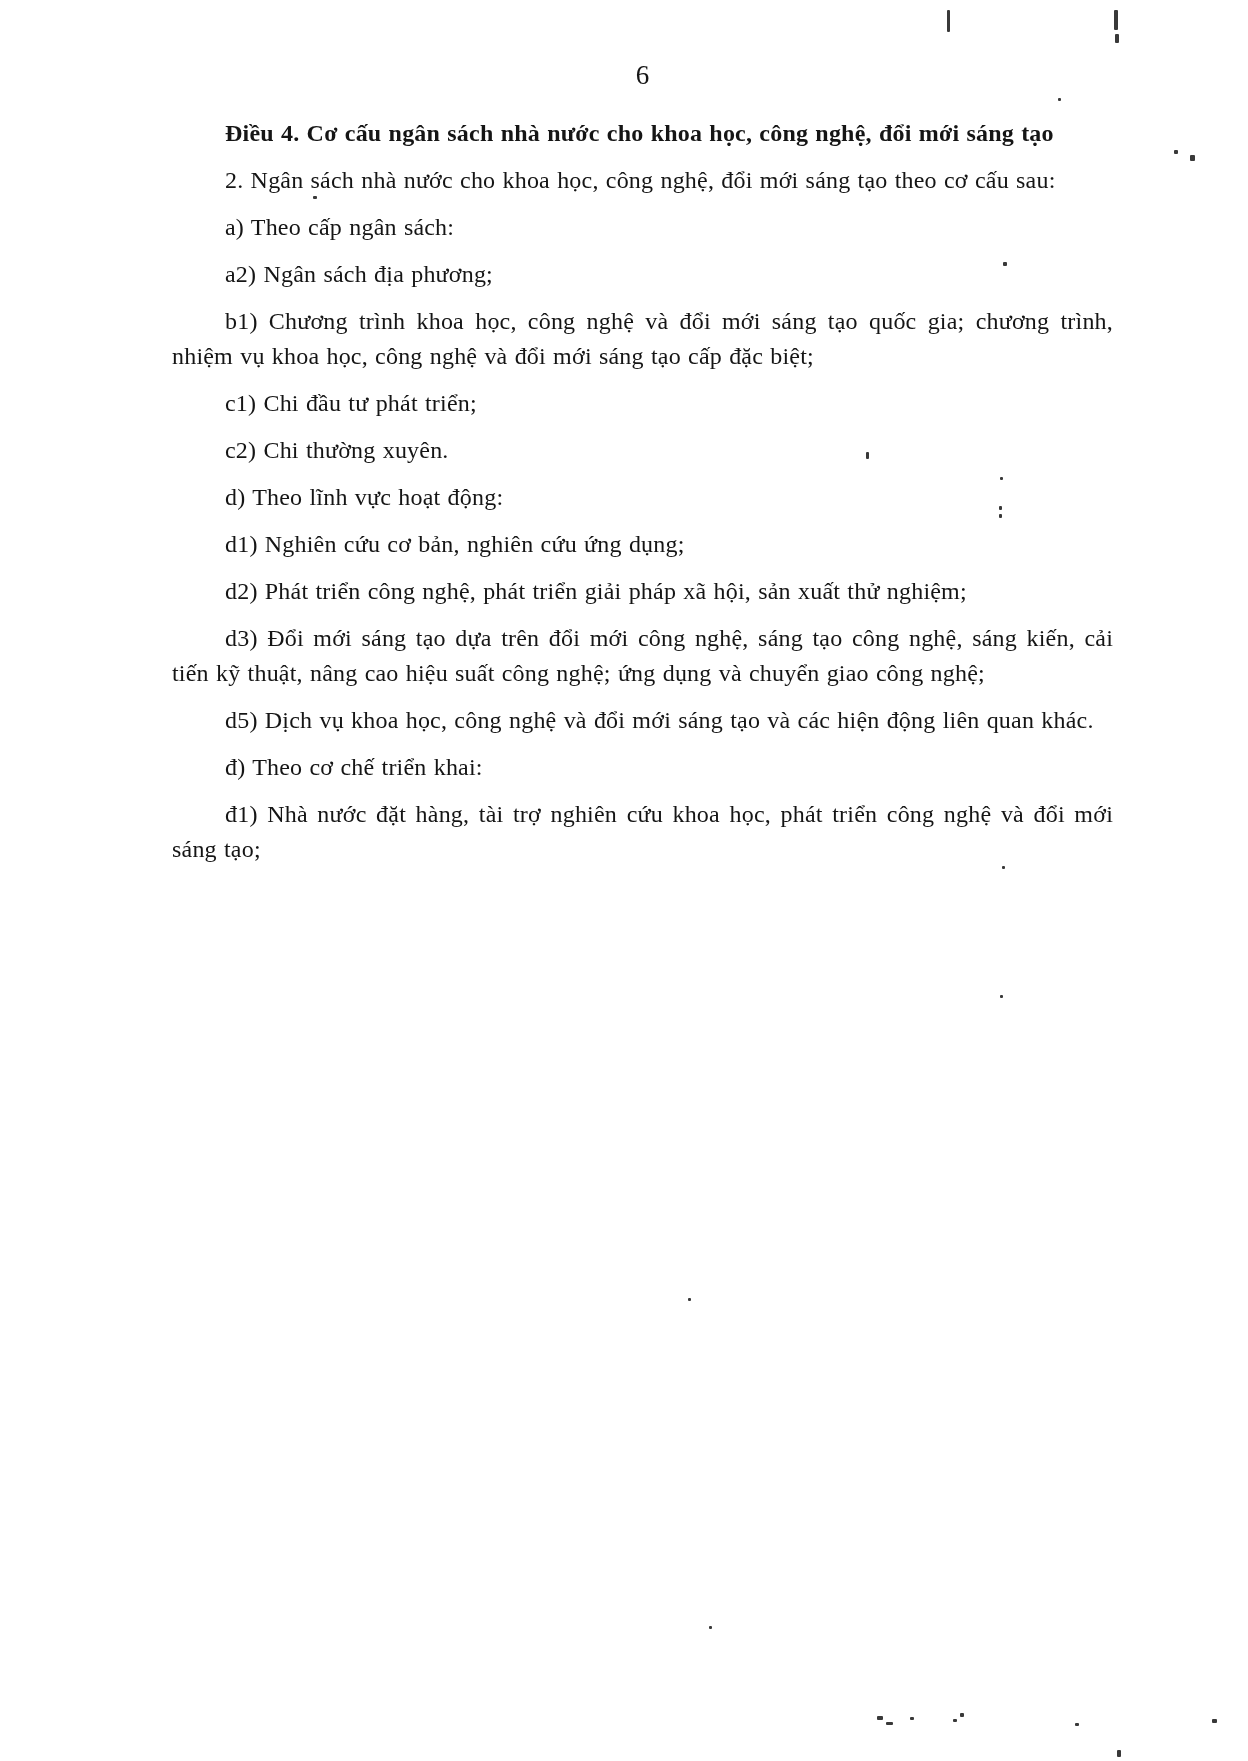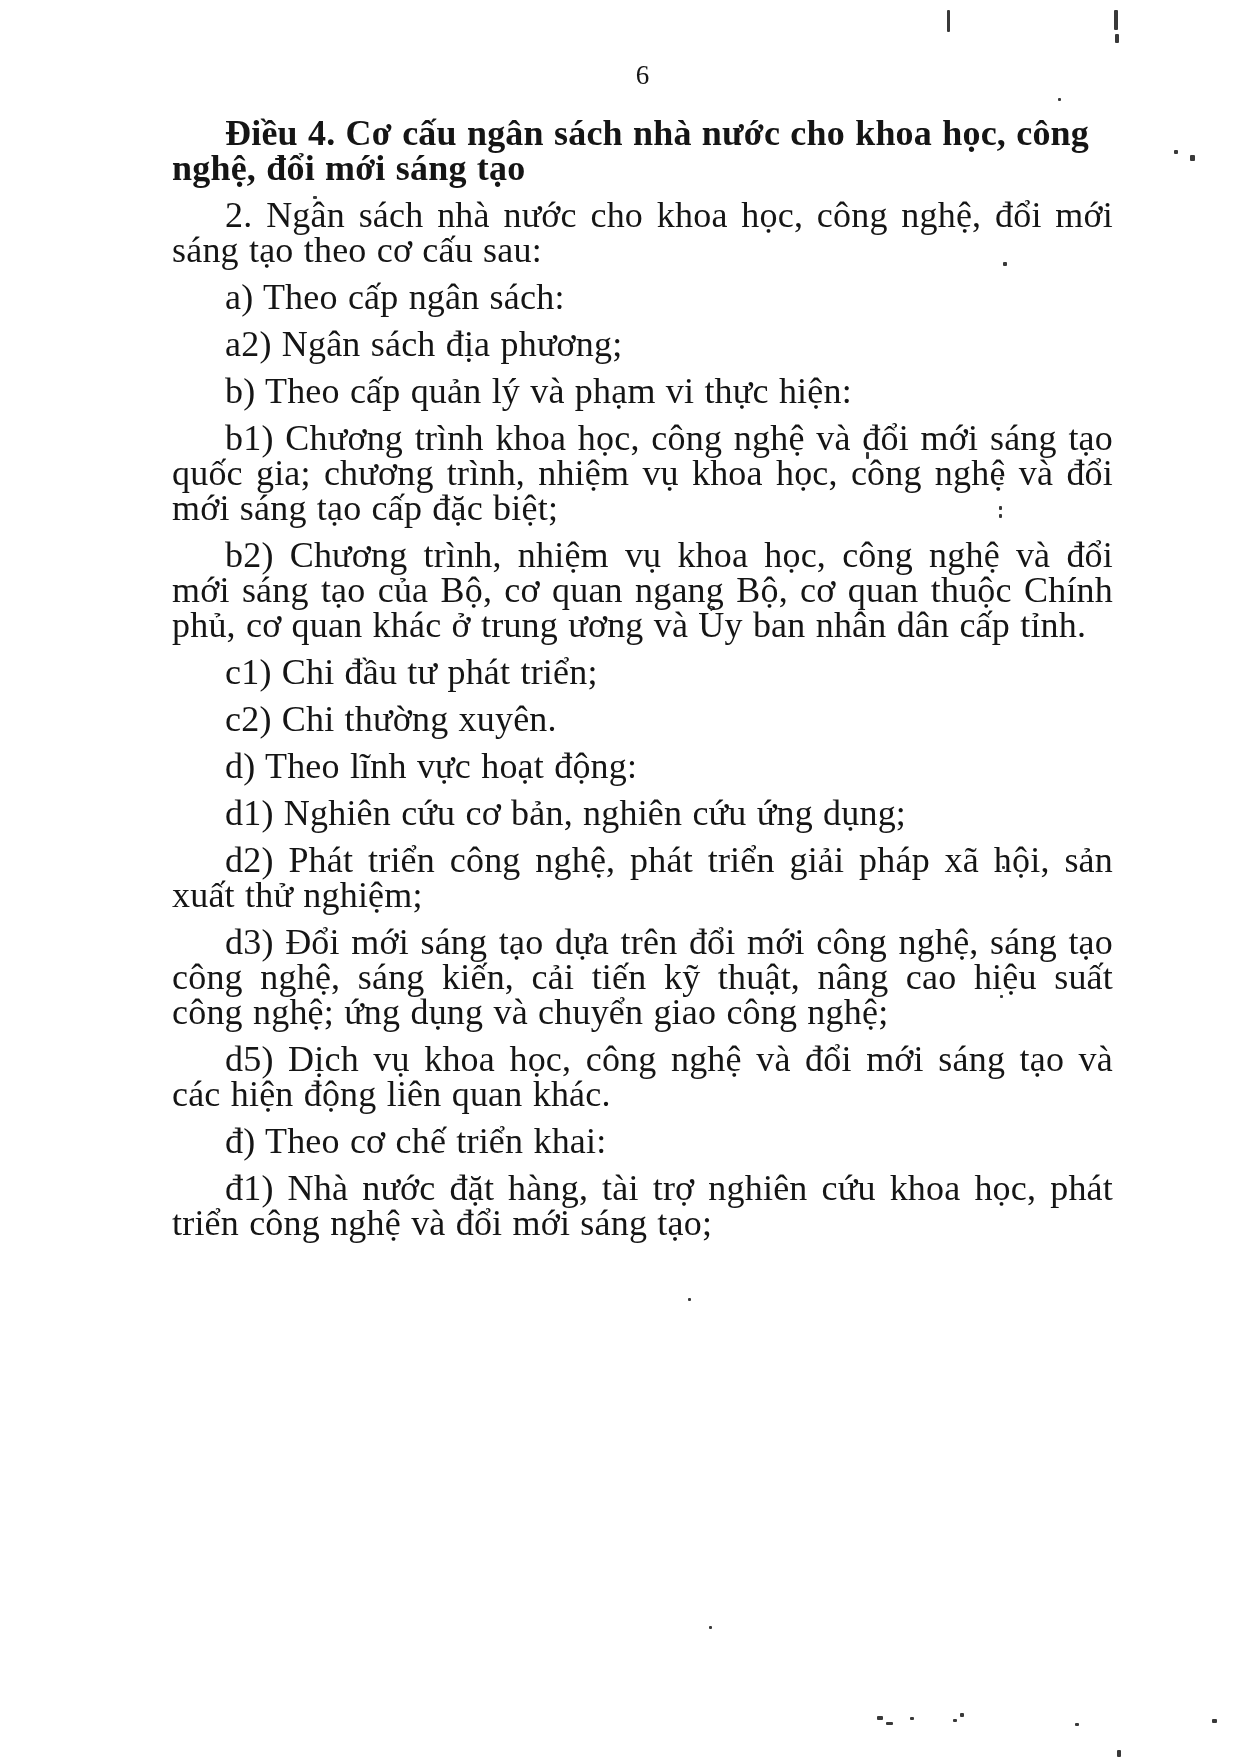--- a/index.html
+++ b/index.html
@@ -25,21 +25,21 @@
     text-align: center;
     font-size: 27px;
     line-height: 35px;
   }
   .doc-body {
     width: 941px;
     margin: 23px 135px 0 172px;
   }
   .doc-body p {
     margin: 0 0 12px 0;
-    font-size: 36px;
+    font-size: 24px;
     line-height: 35px;
     text-align: justify;
     text-indent: 53px;
     letter-spacing: 0.2px;
     word-spacing: 1px;
   }
   .doc-body p.heading {
     font-weight: bold;
     text-align: left;
   }
@@ -55,23 +55,21 @@
 
 <div class="page">
 
   <div class="page-number">6</div>
 
   <div class="doc-body">
     <p class="heading">Điều 4. Cơ cấu ngân sách nhà nước cho khoa học, công nghệ, đổi mới sáng tạo</p>
     <p>2. Ngân sách nhà nước cho khoa học, công nghệ, đổi mới sáng tạo theo cơ cấu sau:</p>
     <p>a) Theo cấp ngân sách:</p>
     <p>a2) Ngân sách địa phương;</p>
-    <p>b) Theo cấp quản lý và phạm vi thực hiện:</p>
     <p>b1) Chương trình khoa học, công nghệ và đổi mới sáng tạo quốc gia; chương trình, nhiệm vụ khoa học, công nghệ và đổi mới sáng tạo cấp đặc biệt;</p>
-    <p>b2) Chương trình, nhiệm vụ khoa học, công nghệ và đổi mới sáng tạo của Bộ, cơ quan ngang Bộ, cơ quan thuộc Chính phủ, cơ quan khác ở trung ương và Ủy ban nhân dân cấp tỉnh.</p>
     <p>c1) Chi đầu tư phát triển;</p>
     <p>c2) Chi thường xuyên.</p>
     <p>d) Theo lĩnh vực hoạt động:</p>
     <p>d1) Nghiên cứu cơ bản, nghiên cứu ứng dụng;</p>
     <p>d2) Phát triển công nghệ, phát triển giải pháp xã hội, sản xuất thử nghiệm;</p>
     <p>d3) Đổi mới sáng tạo dựa trên đổi mới công nghệ, sáng tạo công nghệ, sáng kiến, cải tiến kỹ thuật, nâng cao hiệu suất công nghệ; ứng dụng và chuyển giao công nghệ;</p>
     <p>d5) Dịch vụ khoa học, công nghệ và đổi mới sáng tạo và các hiện động liên quan khác.</p>
     <p>đ) Theo cơ chế triển khai:</p>
     <p>đ1) Nhà nước đặt hàng, tài trợ nghiên cứu khoa học, phát triển công nghệ và đổi mới sáng tạo;</p>
   </div>

